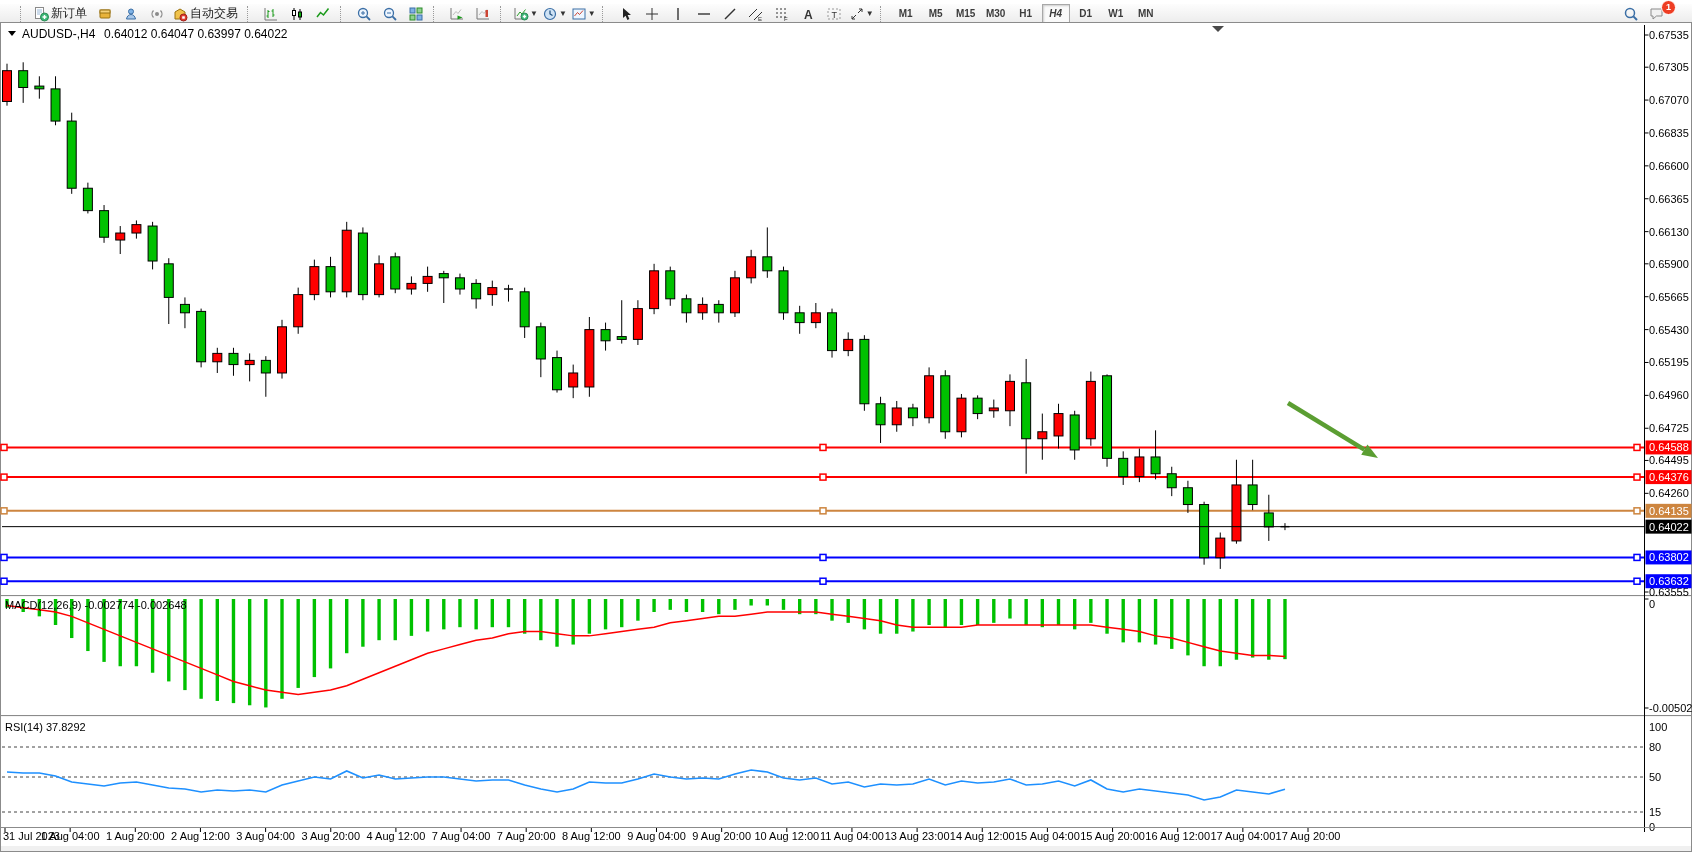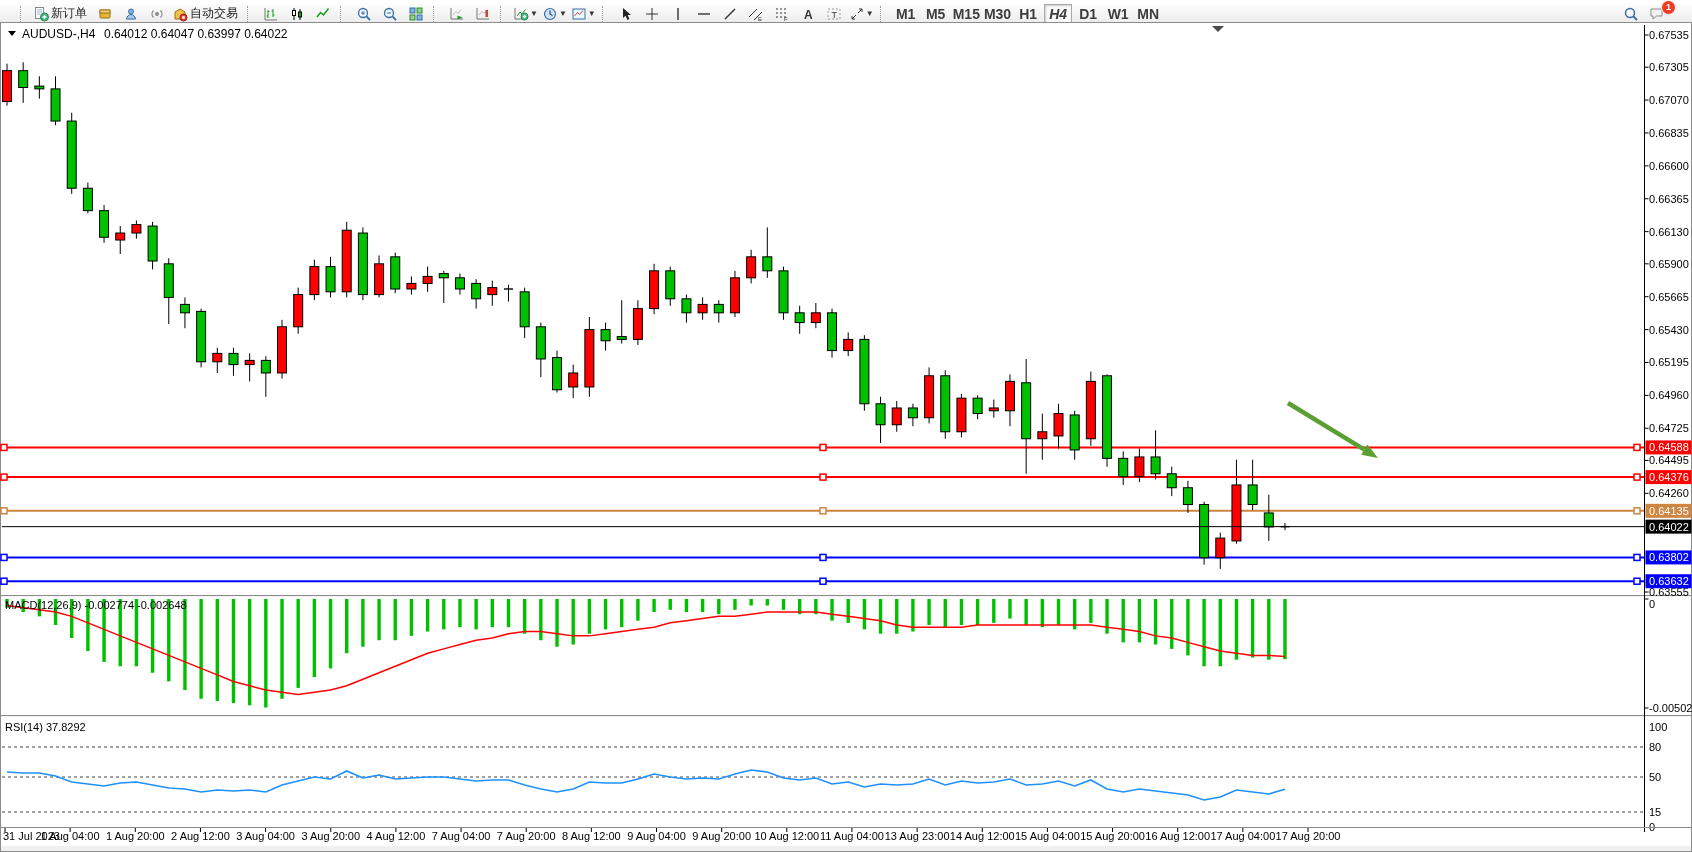--- a/index.html
+++ b/index.html
@@ -7,21 +7,21 @@
   
   #toolbar{position:absolute;left:0;top:4px;width:1692px;height:20px;
     background:linear-gradient(#fdfdfd,#ececec);border-bottom:1px solid #c6c6c6;
     display:flex;align-items:center;padding:0 16px;box-sizing:border-box;}
   .tb-sep{width:7px;height:16px;border-left:1px dotted #9a9a9a;margin:0 3px 0 4px;}
   .tb-btn{height:20px;min-width:22px;display:flex;align-items:center;justify-content:center;
     border:1px solid transparent;border-radius:2px;cursor:default;padding:0 1px;}
   .tb-btn .lbl{font-size:12px;color:#222;margin:0 3px 0 2px;white-space:nowrap;}
   .caret{font-size:8px;color:#333;margin-left:1px;line-height:1;}
   .tf-btn{height:18px;min-width:26px;display:flex;align-items:center;justify-content:center;
-    font-size:14px;font-weight:bold;color:#3c3c3c;border:1px solid transparent;margin:15px 1px;}
+    font-size:10px;font-weight:bold;color:#3c3c3c;border:1px solid transparent;margin:15px 1px;}
   .tf-btn.active{background:#fafafa;border:1px solid #a8a8a8;box-shadow:inset 1px 1px 2px rgba(0,0,0,.18);font-style:italic;}
   #tb-right{margin-left:auto;display:flex;align-items:center;margin-right:6px;}
   #notif-wrap{position:relative;}
   #notif-badge{position:absolute;top:-4px;right:-7px;background:#ee3d23;color:#fff;
     font-size:9px;font-weight:bold;border-radius:8px;min-width:13px;height:13px;
     display:flex;align-items:center;justify-content:center;border:1px solid #fff;}
   
   #chart-svg{position:absolute;left:0;top:22px;}
   text{font-family:"Liberation Sans",sans-serif;}
 </style>

